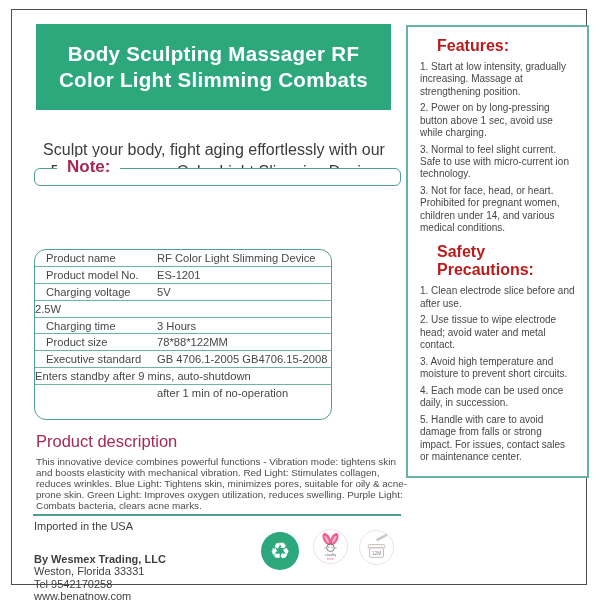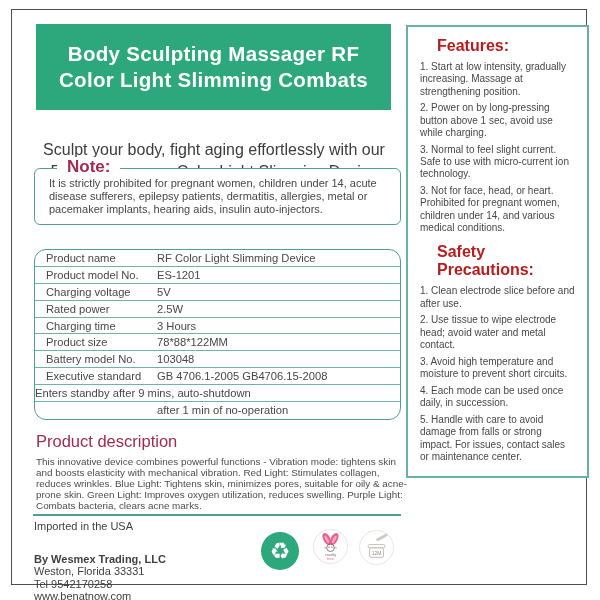--- a/index.html
+++ b/index.html
@@ -30,21 +30,21 @@
     border-radius:6px; box-sizing:border-box; padding:8px 12px 8px 14px;
     background:#fff;
   }
   .note-title {
     position:absolute; top:-12px; left:22px; background:#fff; padding:0 10px;
     color:#a42a50; font-size:17px; font-weight:bold; line-height:1.2;
   }
   .note-text { font-size:11px; line-height:13px; color:#474747; }
 
   .spec-table {
-    left:22px; top:239px; width:367px; height:171px;
+    left:22px; top:239px; width:298px; height:171px;
     border:1.5px solid #4fa093; border-radius:12px; overflow:hidden;
     box-sizing:border-box; background:#fff;
   }
   .spec-row { display:flex; height:15.9px; align-items:center; }
   .spec-row + .spec-row { border-top:1px solid #6fb3a6; }
   .spec-label { flex:none; width:111px; padding-left:11px; font-size:11.2px; color:#474747; white-space:nowrap; }
   .spec-value { font-size:11.2px; color:#474747; white-space:nowrap; }
 
   .desc-title { left:24px; top:422px; font-size:16.5px; font-weight:normal; color:#a42a50; }
   .desc-text { left:24px; top:446px; width:373px; font-size:9.9px; line-height:11px; color:#4c4c4c; }
@@ -85,59 +85,53 @@
     <div>Color Light Slimming Combats</div>
   </div>
 
   <div class="subtitle">
     <div>Sculpt your body, fight aging effortlessly with our</div>
     <div>Radio Frequency Color Light Slimming Device</div>
   </div>
 
   <div class="note-box">
     <div class="note-title">Note:</div>
-    <div class="note-text">It is strictly prohibited for pregnant women, children under 14, acute disease sufferers, epilepsy patients, dermatitis, allergies, metal or pacemaker implants, hearing aids, insulin auto-injectors.</div>
   </div>
 
   <div class="spec-table">
 
       <div class="spec-row">
         <div class="spec-label">Product name</div>
         <div class="spec-value">RF Color Light Slimming Device</div>
       </div>
 
       <div class="spec-row">
         <div class="spec-label">Product model No.</div>
         <div class="spec-value">ES-1201</div>
       </div>
 
       <div class="spec-row">
         <div class="spec-label">Charging voltage</div>
         <div class="spec-value">5V</div>
       </div>
 
       <div class="spec-row">
-        <div class="spec-label">Rated power</div>
         <div class="spec-value">2.5W</div>
       </div>
 
       <div class="spec-row">
         <div class="spec-label">Charging time</div>
         <div class="spec-value">3 Hours</div>
       </div>
 
       <div class="spec-row">
         <div class="spec-label">Product size</div>
         <div class="spec-value">78*88*122MM</div>
       </div>
 
-      <div class="spec-row">
-        <div class="spec-label">Battery model No.</div>
-        <div class="spec-value">103048</div>
-      </div>
 
       <div class="spec-row">
         <div class="spec-label">Executive standard</div>
         <div class="spec-value">GB 4706.1-2005 GB4706.15-2008</div>
       </div>
 
       <div class="spec-row">
         <div class="spec-value">Enters standby after 9 mins, auto-shutdown</div>
       </div>
 

